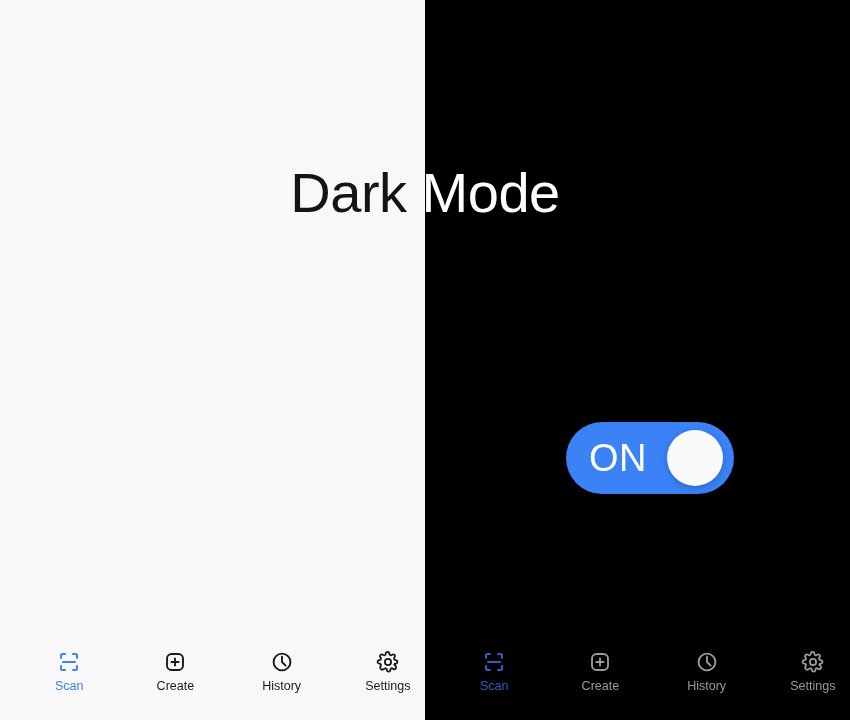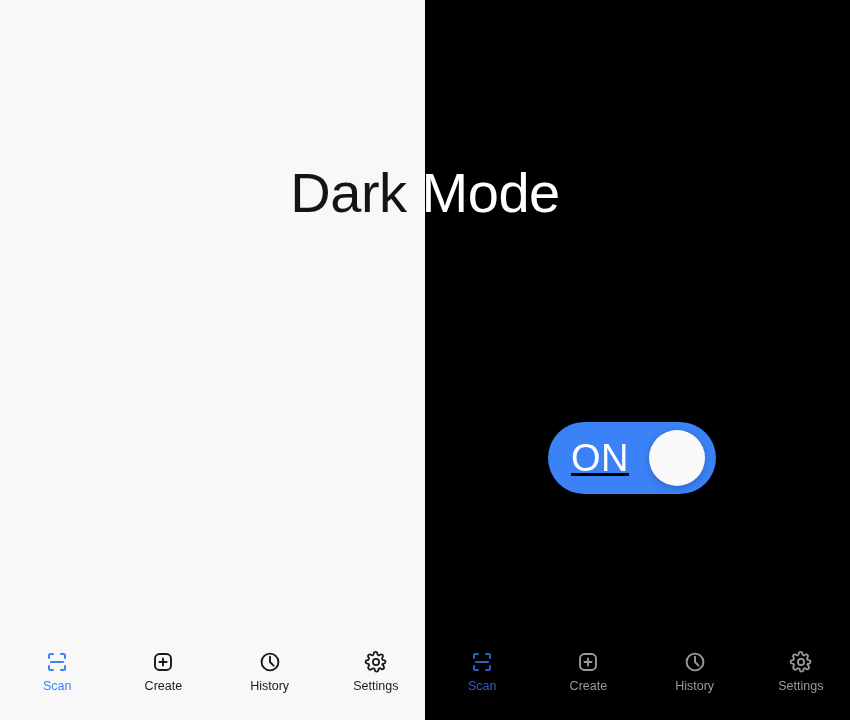--- a/index.html
+++ b/index.html
@@ -107,21 +107,21 @@
     font-size:38px;
     font-weight:400;
     color:#ffffff;
     letter-spacing:0.5px;
     line-height:1;
   }
 
   
   .navbar {
     position:absolute;
-    left:4px; bottom:0;
+    left:16px; bottom:0;
     width:425px;
     height:78px;
     display:flex;
     align-items:flex-start;
     padding-top:8px;
   }
   .nav-item {
     flex:1;
     display:flex;
     flex-direction:column;
@@ -208,21 +208,21 @@
 
     </div>
   </div>
 
   <div class="pane dark">
 
     <div class="title-layer">
       <div class="title">Dark Mode</div>
     </div>
 
-    <div class="toggle on" style="left:123px;text-decoration:underline;">
+    <div class="toggle on" style="left:141px;">
       <span class="state-label">ON</span>
       <span class="knob"></span>
     </div>
 
     <div class="navbar">
 
       <div class="nav-item active">
         <span class="nav-icon">
           <svg viewBox="0 0 24 24" fill="none" stroke-width="2" stroke-linecap="round" stroke-linejoin="round">
             <path d="M4 8V5.5A1.5 1.5 0 0 1 5.5 4H8"></path>

